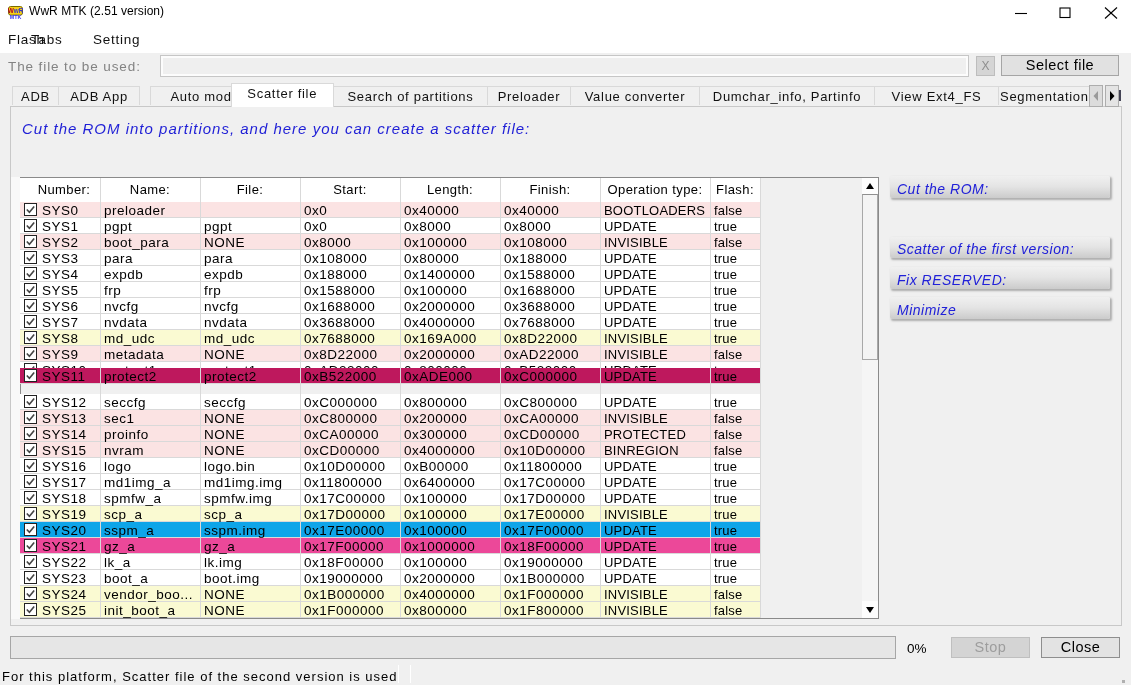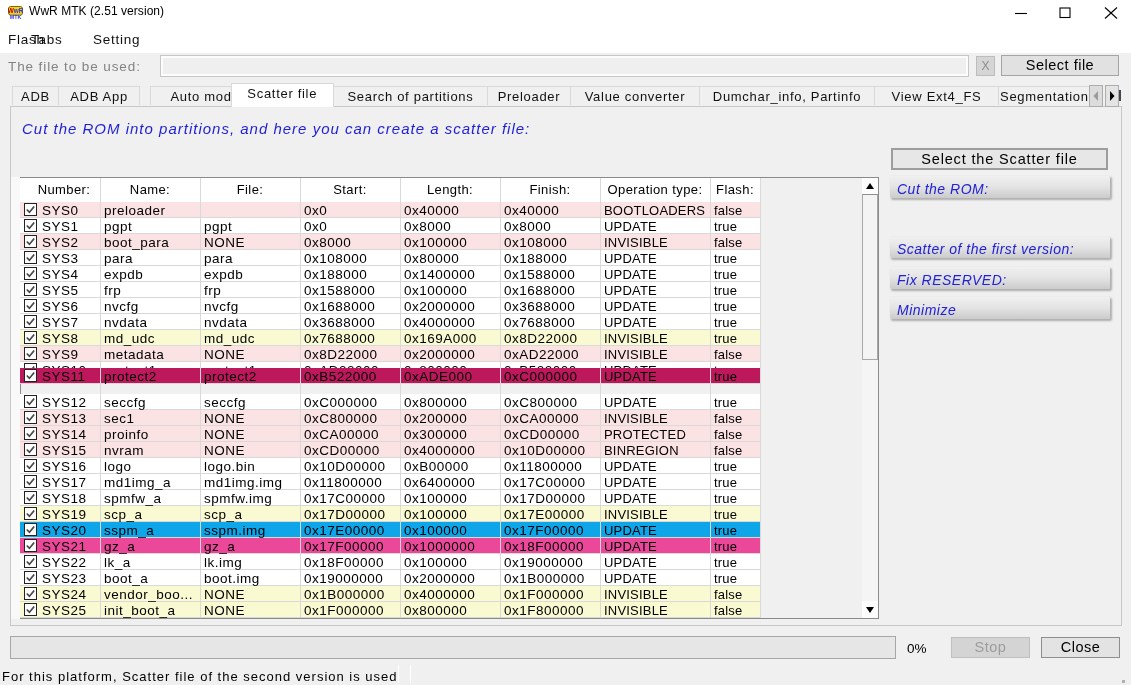--- a/index.html
+++ b/index.html
@@ -106,21 +106,20 @@
   <div class="scrbtn" id="scrl"><svg width="12" height="20" viewBox="0 0 12 20">
         <path d="M8 5 L3.5 10 L8 15 Z" fill="#9a9a9a"></path>
       </svg></div>
   <div class="scrbtn" id="scrr"><svg width="12" height="20" viewBox="0 0 12 20">
         <path d="M4 5 L8.5 10 L4 15 Z" fill="#000"></path>
       </svg></div>
 
   <div class="abs" style="left:1119px;top:90px;width:2px;height:11px;background:#445;"></div>
   <div class="abs" style="left:1122px;top:680px;width:3px;height:3px;background:#b0b0b0;"></div>
   <div id="heading">Cut the ROM into partitions, and here you can create a scatter file:</div>
-  <div id="btn-selscatter">Select the Scatter file</div>
 
   <div id="table"></div>
   <div id="thead">
       <div class="th" style="left:8px;width:72px">Number:</div>
       <div class="th" style="left:80px;width:100px">Name:</div>
       <div class="th" style="left:180px;width:100px">File:</div>
       <div class="th" style="left:280px;width:100px">Start:</div>
       <div class="th" style="left:380px;width:100px">Length:</div>
       <div class="th" style="left:480px;width:100px">Finish:</div>
       <div class="th" style="left:580px;width:110px">Operation type:</div>

